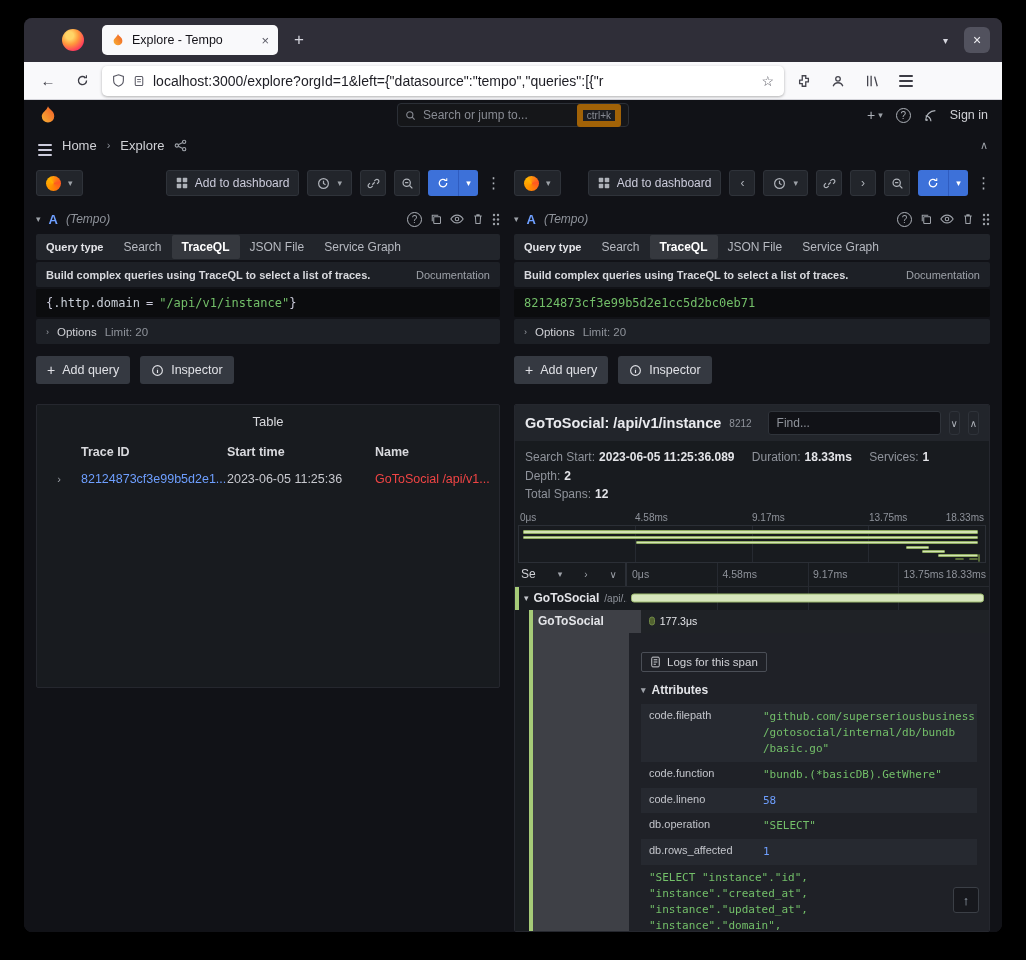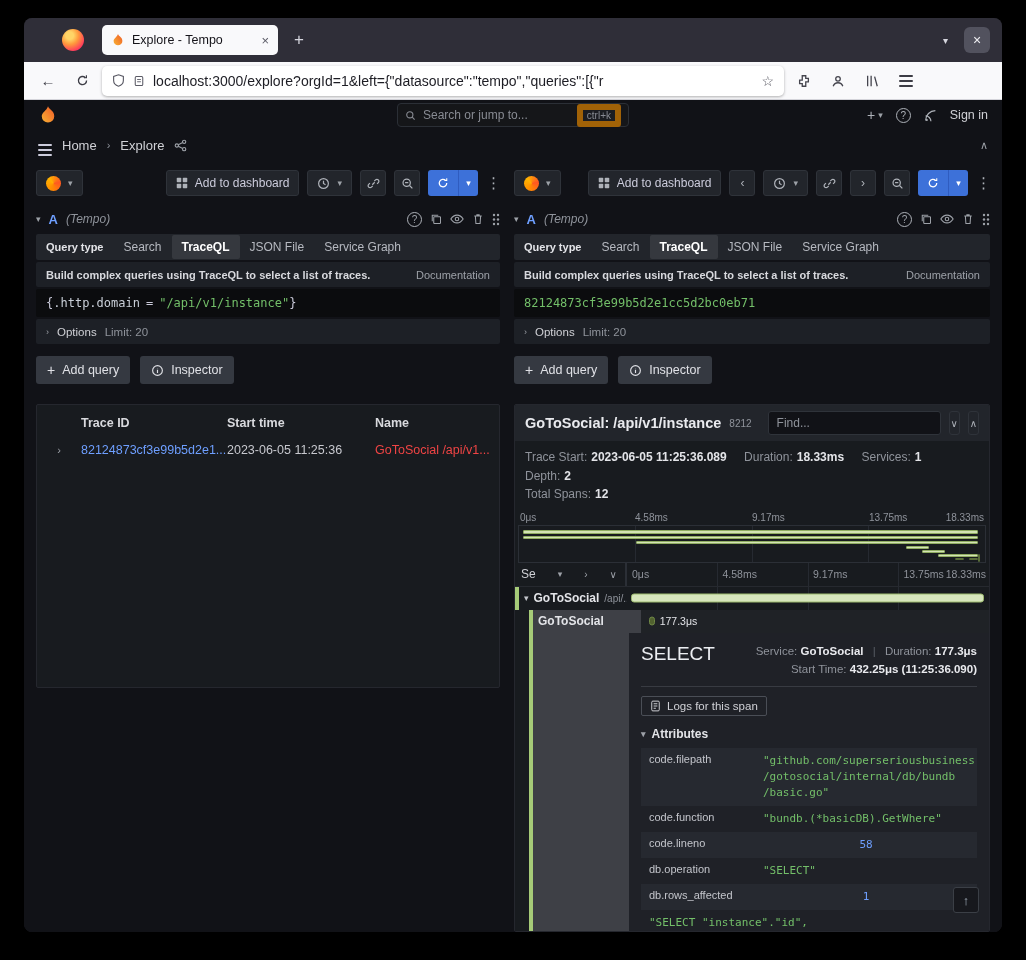--- a/index.html
+++ b/index.html
@@ -179,21 +179,21 @@
             background:transparent; flex:none; }
   .d-attrhead { margin-top:11px; display:flex; align-items:center; gap:6px; font-size:12px; font-weight:600;
                 color:#e3e4e8; flex:none; }
   .attr-table { margin-top:7px; font-size:11px; flex:1; min-height:0; }
   .attr-row { display:grid; grid-template-columns:106px 1fr; padding:5px 8px; column-gap:8px; }
   .attr-row.full { display:block; }
   .attr-row:nth-child(odd) { background:#262930; }
   .attr-key { color:#c3c5cb; }
   .attr-val { font-family:"DejaVu Sans Mono", monospace; white-space:pre-wrap; overflow-wrap:break-word;
               color:#73bf69; line-height:1.45; }
-  .attr-val.num { color:#6e9fff;text-align:center; }
+  .attr-val.num { color:#6e9fff; }
   .scrolltop { position:absolute; right:10px; bottom:18px; width:26px; height:26px; background:#17181d;
                border:1px solid #3b3f46; border-radius:3px; color:#a9b4c0; font-size:13px; display:flex;
                align-items:center; justify-content:center; }
   svg { display:block; }
 </style>
 </head>
 <body>
 
 <div class="window">
 
@@ -437,20 +437,21 @@
           <button class="gbtn">
             <svg width="13" height="13" viewBox="0 0 16 16" fill="none" stroke="#e0e1e6" stroke-width="1.4">
                 <circle cx="8" cy="8" r="6"></circle>
                 <path d="M8 7v4M8 5v.2"></path>
               </svg>
             <span>Inspector</span>
           </button>
         </div>
 
         <div class="table-panel">
+          <div class="tbl-title">Table</div>
           <div class="tbl-grid tbl-head">
             <span></span>
             <span>Trace ID</span>
             <span>Start time</span>
             <span>Name</span>
           </div>
           <div class="tbl-grid">
             <span class="chev">›</span>
             <span class="trace-link">82124873cf3e99b5d2e1...</span>
             <span class="cell">2023-06-05 11:25:36</span>
@@ -587,21 +588,21 @@
             <span class="tp-title">GoToSocial: /api/v1/instance</span>
             <span class="tp-id">8212</span>
             <span class="flex"></span>
             <input class="find" placeholder="Find..." style="">
             <button class="mini">∨</button>
             <button class="mini">∧</button>
           </div>
 
           <div class="tp-meta">
             <div>
-              <span class="lab">Trace Start:</span><span class="val">2023-06-05 11:25:36.089</span>
+              <span class="lab">Search Start:</span><span class="val">2023-06-05 11:25:36.089</span>
               <span class="lab">Duration:</span><span class="val">18.33ms</span>
               <span class="lab">Services:</span><span class="val">1</span>
               <span class="lab">Depth:</span><span class="val">2</span>
             </div>
             <div>
               <span class="lab">Total Spans:</span><span class="val">12</span>
             </div>
           </div>
 
           <div class="tp-mini">
@@ -664,36 +665,20 @@
               <span class="sp-bar"></span>
               <span class="sp-dur">177.3μs</span>
             </div>
           </div>
 
           <div class="tp-detail">
             <div class="d-ind"></div>
             <div class="d-stripe"></div>
             <div class="d-tree"></div>
             <div class="d-main">
-              <div class="d-head">
-                <span class="d-op">SELECT</span>
-                <div class="d-meta">
-                  <div>
-                    <span class="lab">Service:</span>
-                    <span class="v">GoToSocial</span>
-                    <span class="d-sep">|</span>
-                    <span class="lab">Duration:</span>
-                    <span class="v">177.3μs</span>
-                  </div>
-                  <div>
-                    <span class="lab">Start Time:</span>
-                    <span class="v">432.25μs (11:25:36.090)</span>
-                  </div>
-                </div>
-              </div>
               <button class="d-logs">
                 <svg width="11" height="12" viewBox="0 0 14 16" fill="none" stroke="#d0d1d6" stroke-width="1.3">
                     <rect x="2" y="1.5" width="10" height="13" rx="1.5"></rect>
                     <path d="M4.5 5h5M4.5 8h5M4.5 11h3"></path>
                   </svg>
                 <span>Logs for this span</span>
               </button>
               <div class="d-attrhead">
                 <span class="car">▾</span>
                 <span>Attributes</span>

